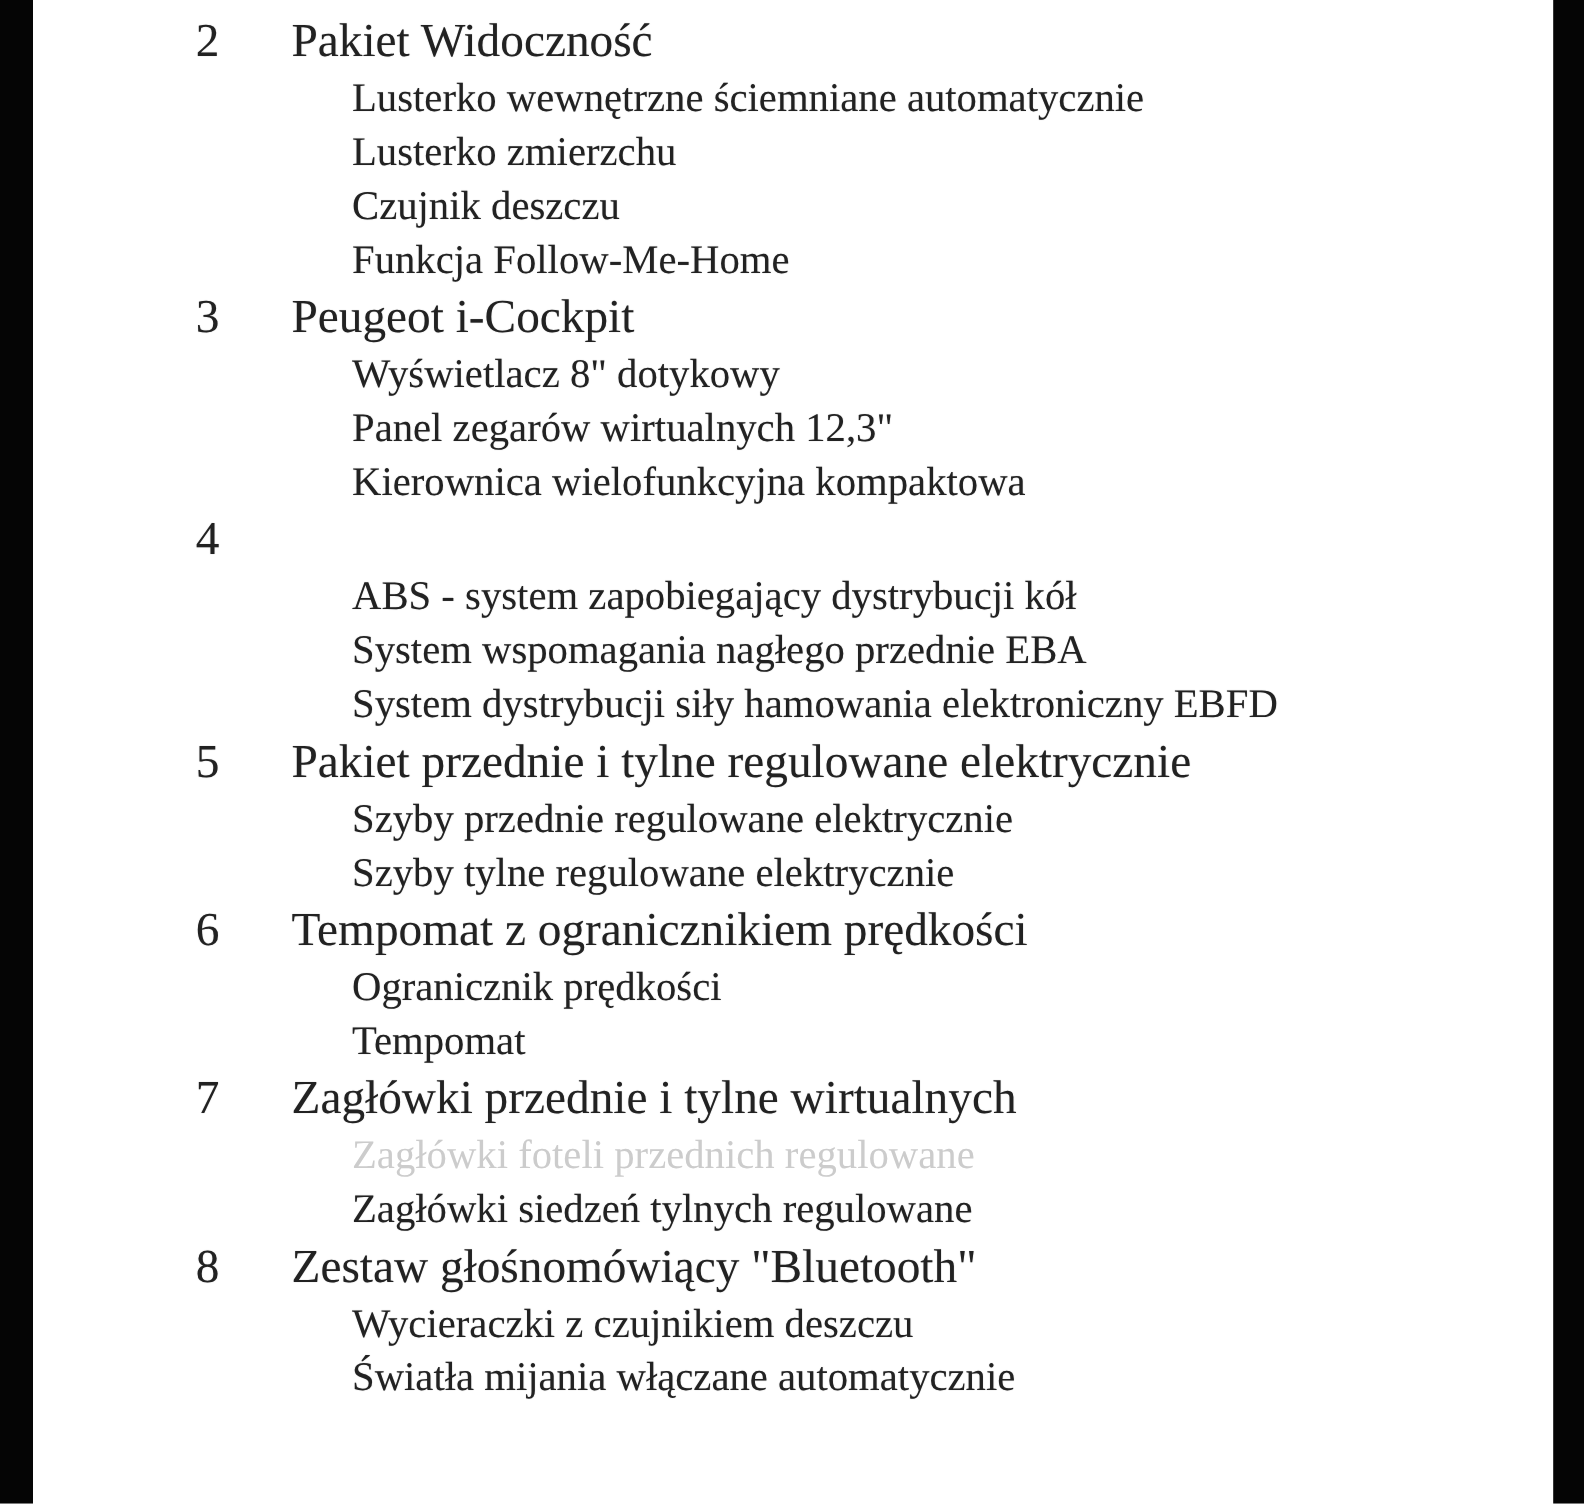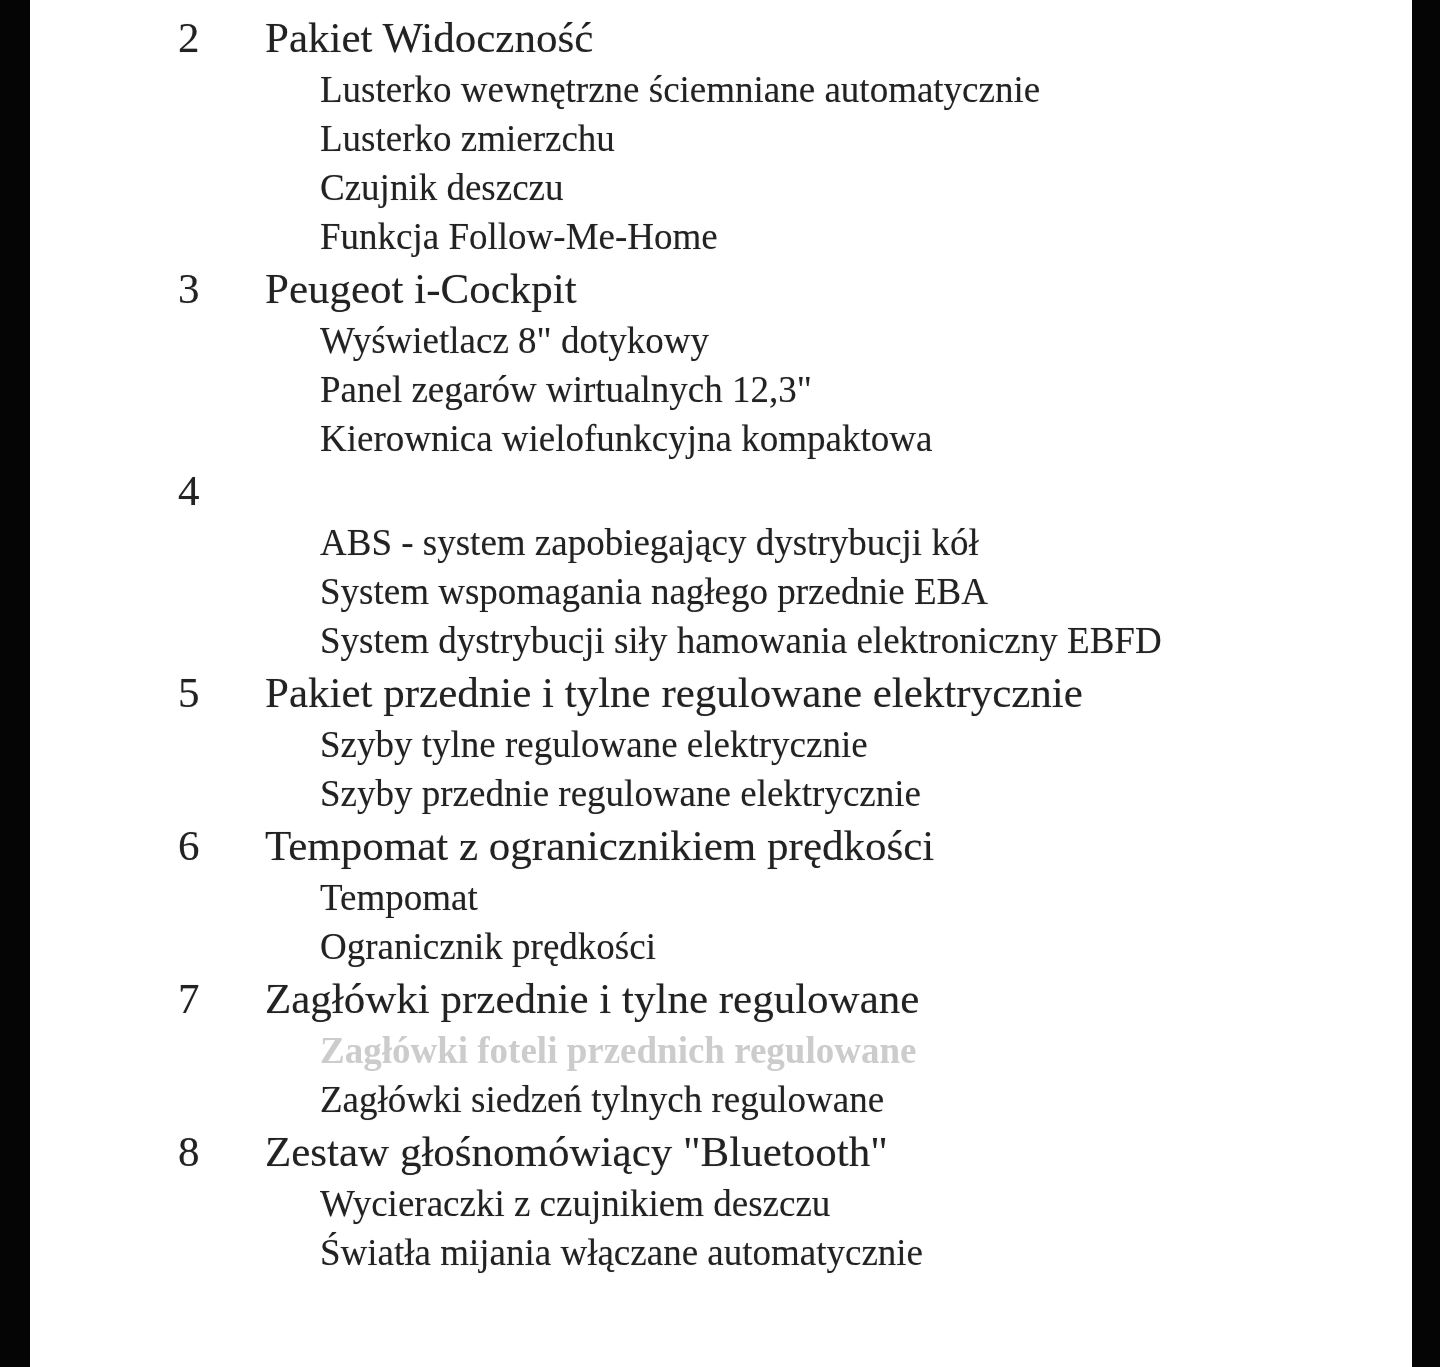--- a/index.html
+++ b/index.html
@@ -57,21 +57,20 @@
   .feature {
     padding-left: 320px;
     font-size: 37px;
     line-height: 49px;
     white-space: nowrap;
     color: var(--text);
   }
   .feature.faded {
     color: var(--faded);
     text-shadow: none;
-    font-weight: bold;
   }
 </style>
 </head>
 <body>
 
 <div class="page">
   <div class="scan-bar left"></div>
   <div class="scan-bar right"></div>
 
   <div class="content">
@@ -110,40 +109,40 @@
           <div class="feature">System dystrybucji siły hamowania elektroniczny EBFD</div>
         </div>
     </div>
 
     <div class="equipment-item">
       <div class="item-heading">
         <span class="item-number">5</span>
         <span class="item-title">Pakiet przednie i tylne regulowane elektrycznie</span>
       </div>
       <div class="feature-list">
+          <div class="feature">Szyby przednie regulowane elektrycznie</div>
           <div class="feature">Szyby tylne regulowane elektrycznie</div>
-          <div class="feature">Szyby przednie regulowane elektrycznie</div>
         </div>
     </div>
 
     <div class="equipment-item">
       <div class="item-heading">
         <span class="item-number">6</span>
         <span class="item-title">Tempomat z ogranicznikiem prędkości</span>
       </div>
       <div class="feature-list">
+          <div class="feature">Ogranicznik prędkości</div>
           <div class="feature">Tempomat</div>
-          <div class="feature">Ogranicznik prędkości</div>
         </div>
     </div>
 
     <div class="equipment-item">
       <div class="item-heading">
         <span class="item-number">7</span>
-        <span class="item-title">Zagłówki przednie i tylne regulowane</span>
+        <span class="item-title">Zagłówki przednie i tylne wirtualnych</span>
       </div>
       <div class="feature-list">
           <div class="feature faded">Zagłówki foteli przednich regulowane</div>
           <div class="feature">Zagłówki siedzeń tylnych regulowane</div>
         </div>
     </div>
 
     <div class="equipment-item">
       <div class="item-heading">
         <span class="item-number">8</span>

